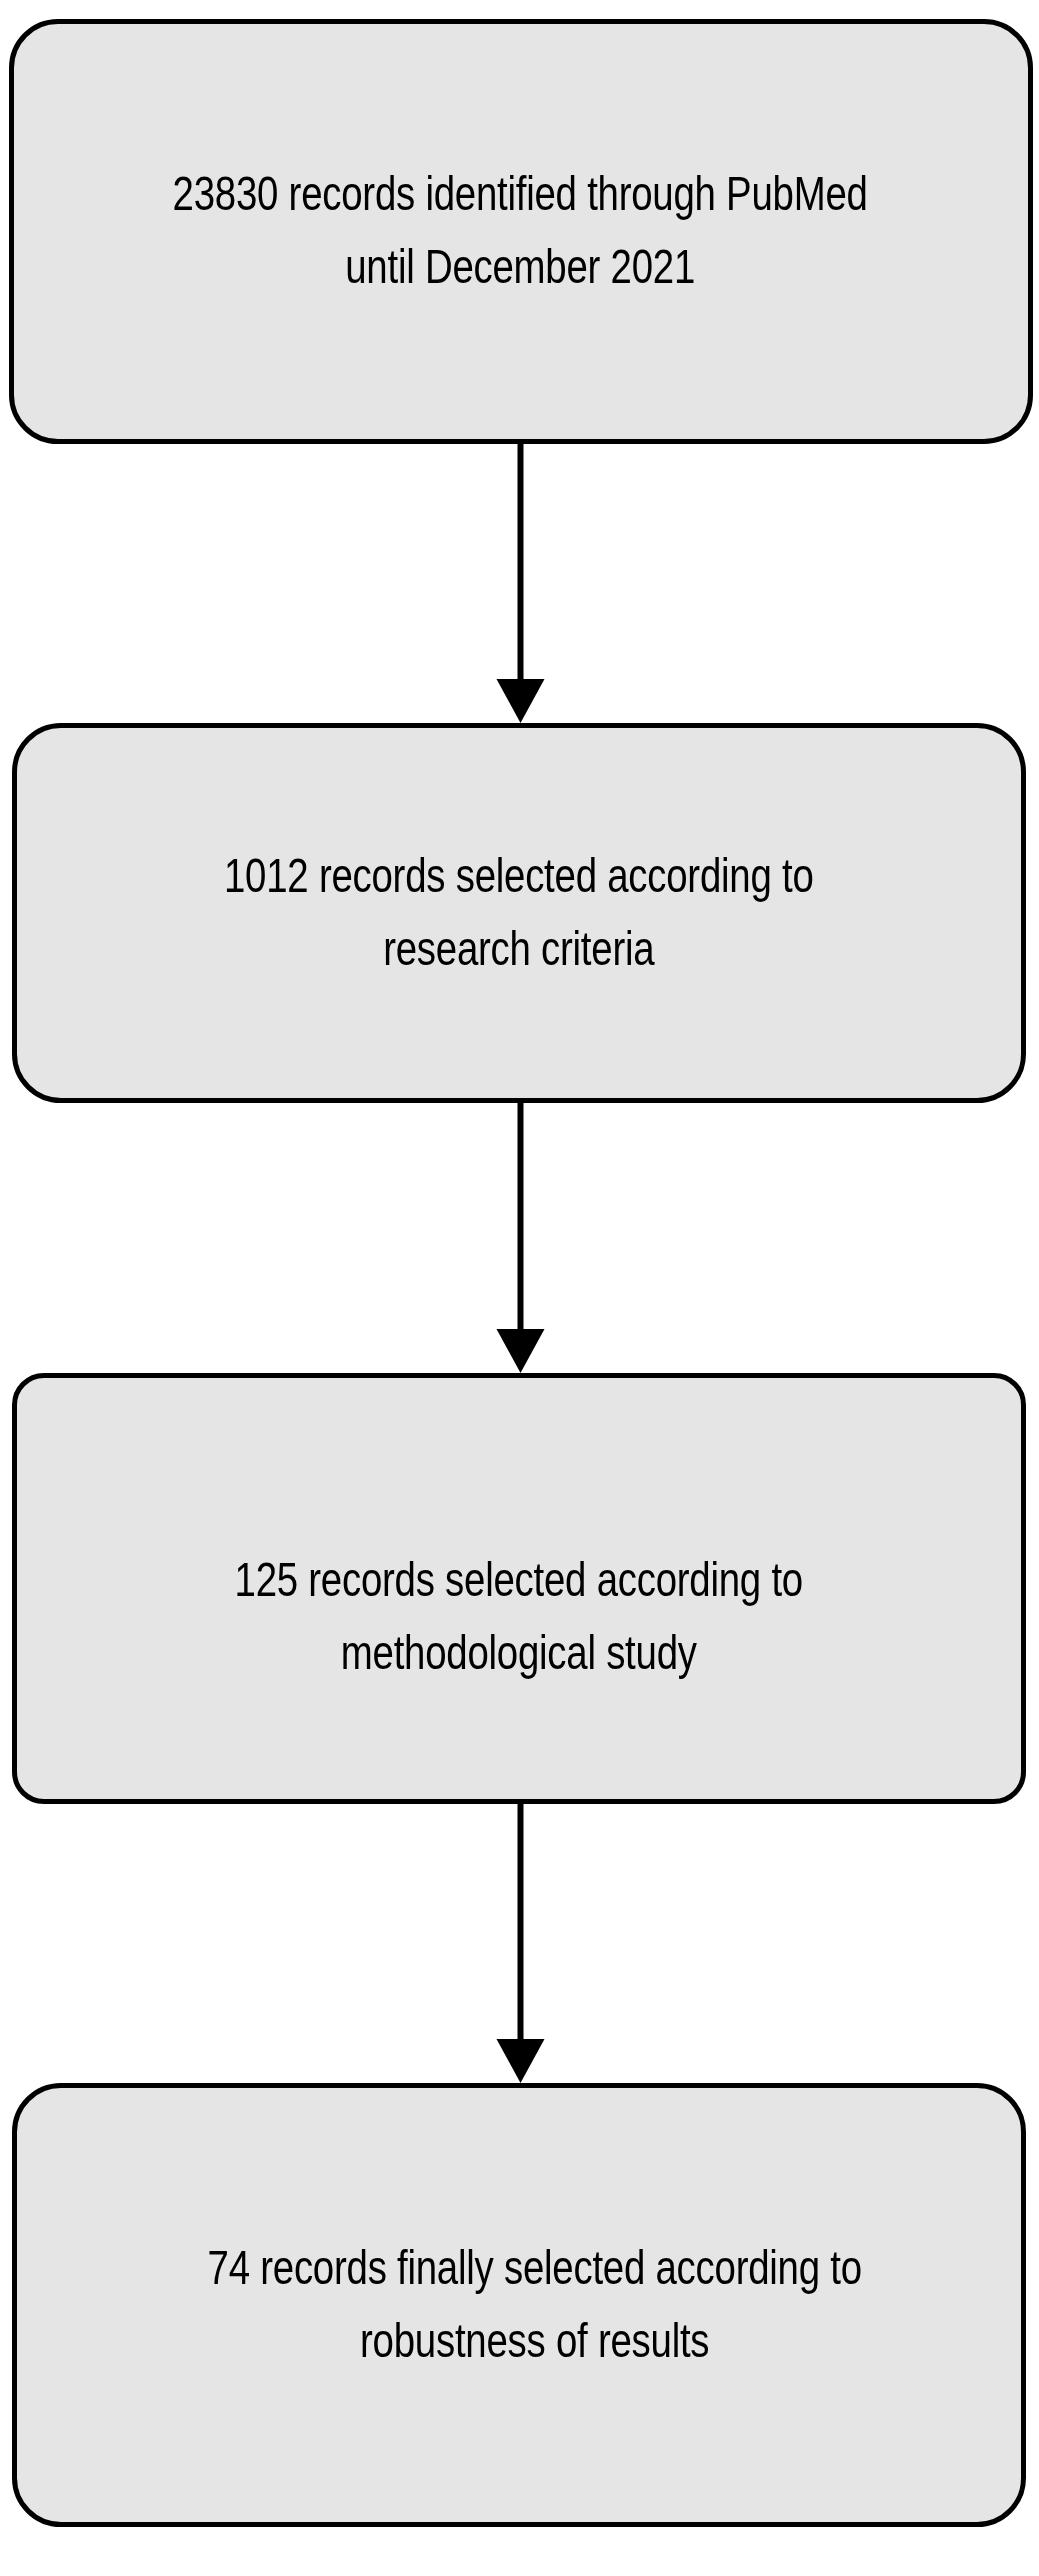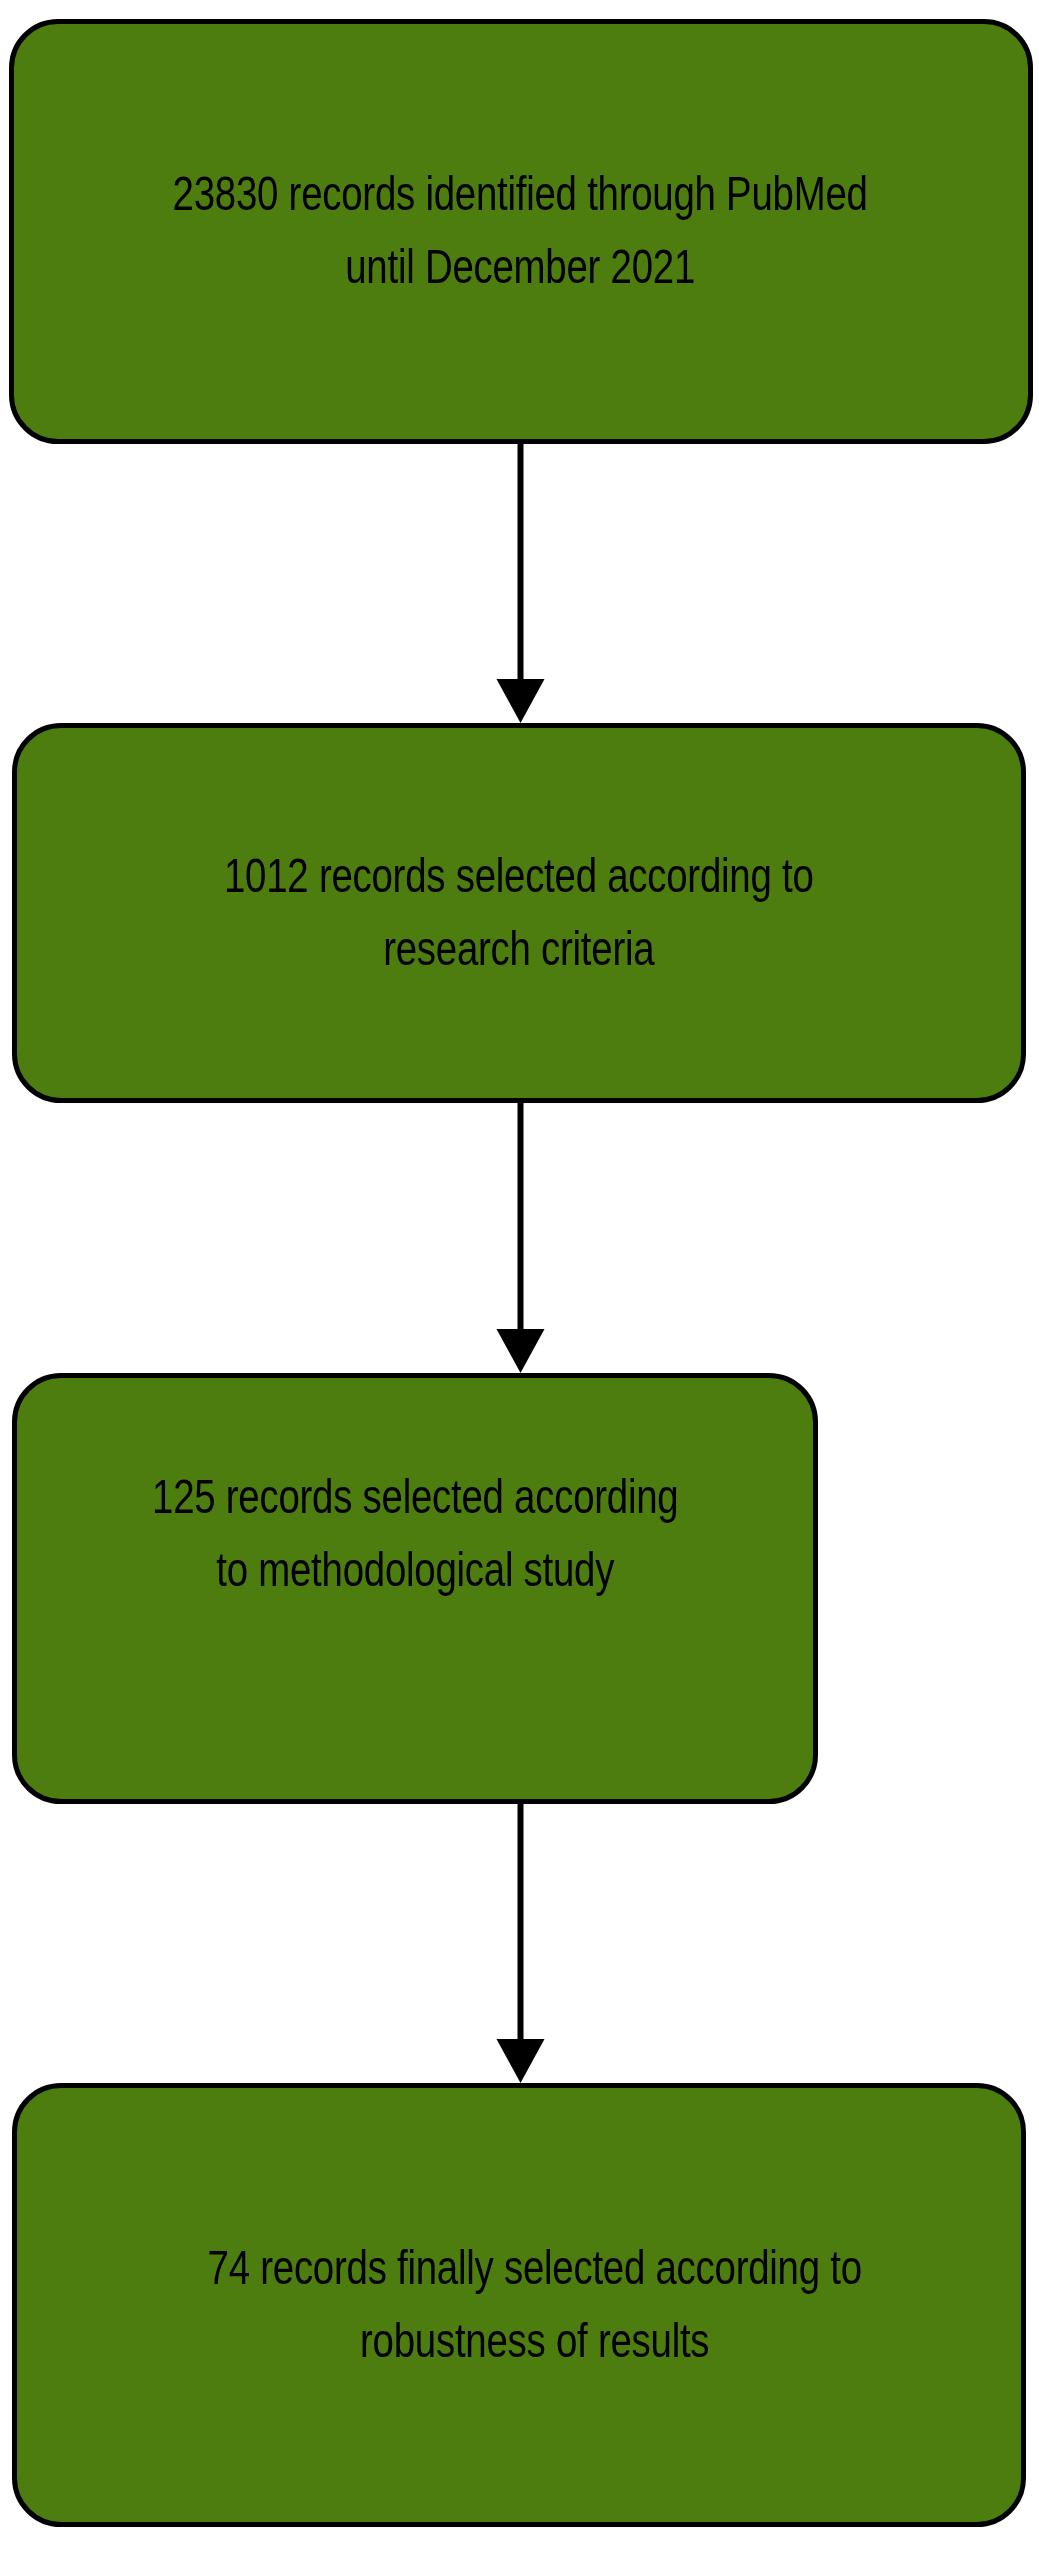--- a/index.html
+++ b/index.html
@@ -16,21 +16,21 @@
     width: 1040px;
     height: 2576px;
     background: #ffffff;
     overflow: hidden;
   }
 
   
   .flow-box {
     position: absolute;
     box-sizing: border-box;
-    background: #4d7c0f;
+    background: #e5e5e5;
     border: 5px solid #000000;
     border-radius: 49px;
     display: flex;
     flex-direction: column;
     align-items: center;
     justify-content: center;
     overflow: hidden;
   }
   .box-text {
     width: 88%;
@@ -42,22 +42,22 @@
     font-weight: 400;
     letter-spacing: -0.3px;
     transform: scaleX(0.80);
     transform-origin: center center;
     white-space: pre-line;
   }
 
   
   #box-identified   { left: 8.5px;  top: 18.6px;   width: 1024px; height: 425px; }
   #box-research     { left: 12px;  top: 723px;  width: 1014px; height: 380px; }
-  #box-methodology  { left: 12px;  top: 1373px; width: 806px; height: 431px;
-                      justify-content: flex-start; padding-top: 83px; }
+  #box-methodology  { left: 12px;  top: 1373px; width: 1014px; height: 431px;
+                      justify-content: center; padding-top: 83px; border-radius: 32px; }
   #box-final        { left: 12px;  top: 2083px; width: 1014px; height: 444px; padding-left: 32px; }
 
   
   .clipped-line {
     width: 88%;
     text-align: center;
     color: #000000;
     font-family: "Liberation Sans", sans-serif;
     font-size: 48px;
     line-height: 1.52;

